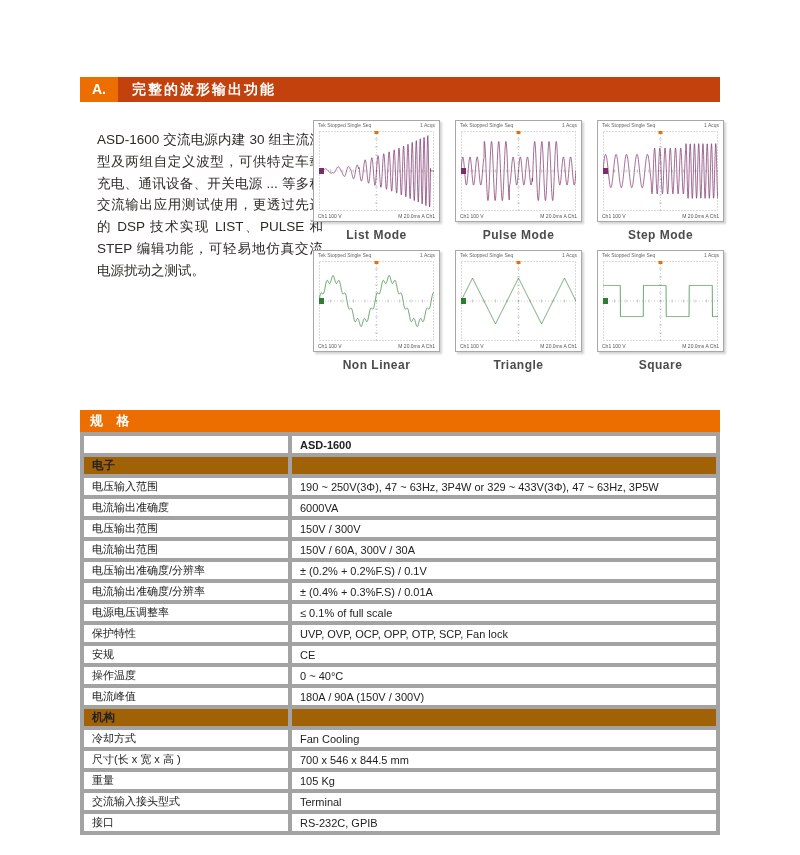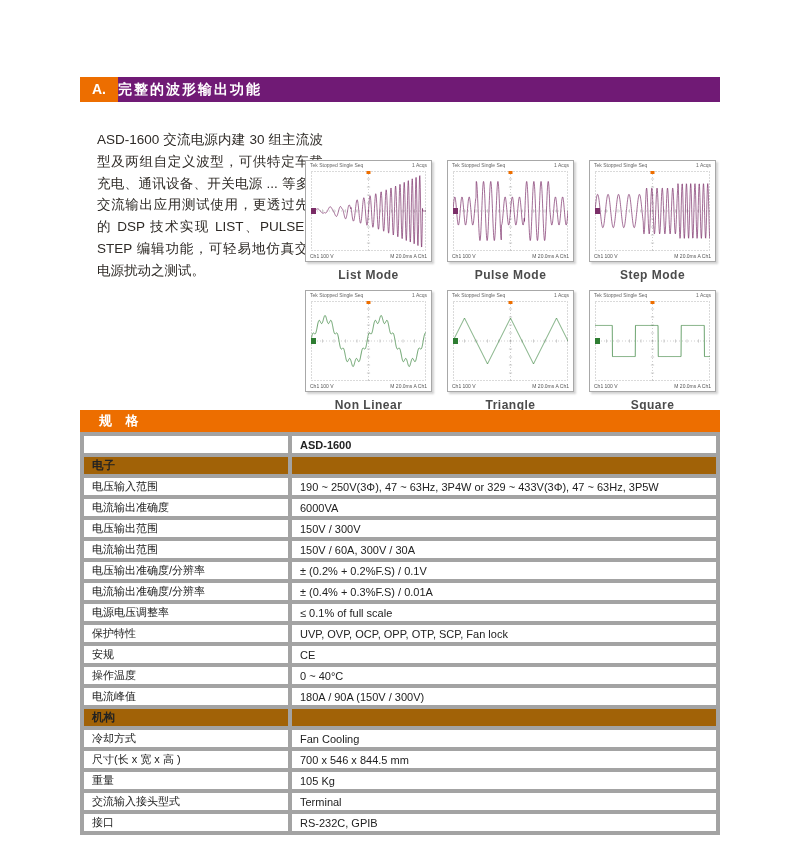--- a/index.html
+++ b/index.html
@@ -3,45 +3,45 @@
 <meta charset="utf-8">
 <style>
   html,body{margin:0;padding:0;background:#ffffff;}
   .page{position:relative;width:800px;height:855px;background:#ffffff;overflow:hidden;
         font-family:"Liberation Sans","DejaVu Sans",sans-serif;color:#222;}
 
   
   .feature-header{position:absolute;left:80px;top:77px;width:640px;height:25px;display:flex;}
   .badge{width:38px;height:25px;background:#ED6E00;color:#fff;font-weight:bold;
          font-size:14px;line-height:25px;text-align:center;flex:0 0 38px;}
-  .title-bar{flex:1;background:#701a75;color:#fff;font-weight:bold;font-size:14px;
-             line-height:25px;letter-spacing:2px;}
+  .title-bar{flex:1;background:#c2410c;color:#fff;font-weight:bold;font-size:14px;
+             line-height:25px;padding-left:14px;letter-spacing:2px;}
 
   
   .desc{position:absolute;left:80px;top:112px;width:226px;font-size:13.5px;line-height:21.8px;
         text-align:justify;color:#2e2a26;margin:17px;}
 
   
-  .scope-grid{position:absolute;left:305px;top:120px;display:grid;
-              grid-template-columns:repeat(3,127px);column-gap:15px;row-gap:8px;margin-top:40px;}
+  .scope-grid{position:absolute;left:313px;top:120px;display:grid;
+              grid-template-columns:repeat(3,127px);column-gap:15px;row-gap:8px;}
   .scope-card{width:127px;}
   .scope-frame{position:relative;width:125px;height:100px;background:#fff;border:1px solid #a8a8a8;
                box-shadow:1.5px 1.5px 2px rgba(0,0,0,.18);}
   .scope-hd,.scope-ft{position:absolute;left:4px;right:4px;height:9px;overflow:hidden;
                font-size:5px;line-height:9px;color:#666;white-space:nowrap;}
   .scope-hd{top:0;display:flex;justify-content:space-between;}
   .scope-ft{bottom:0;display:flex;justify-content:space-between;color:#555;}
   .scope-screen{position:absolute;left:5px;top:10px;}
   .scope-caption{margin-top:6px;text-align:center;font-size:12px;font-weight:bold;
                  color:#4b4b4b;letter-spacing:.5px;}
 
   
   .spec-title{position:absolute;left:80px;top:410px;width:640px;height:22px;background:#ED6E00;
               color:#fff;font-weight:bold;font-size:13px;line-height:22px;
-              padding-left:19px;box-sizing:border-box;letter-spacing:5px;}
+              padding-left:10px;box-sizing:border-box;letter-spacing:5px;}
   .spec-table{position:absolute;left:80px;top:432px;width:640px;border-collapse:collapse;
               table-layout:fixed;font-size:11px;color:#222;}
   .spec-table td{border:4px solid #a3a3a3;height:17px;padding:0 8px;vertical-align:middle;
                  white-space:nowrap;overflow:hidden;}
   .spec-table td.lab{width:188px;}
   .spec-table tr.model td{font-weight:bold;}
   .spec-table tr.section td{background:#a16207;font-weight:bold;font-size:11.5px;}
 </style>
 </head>
 <body>

